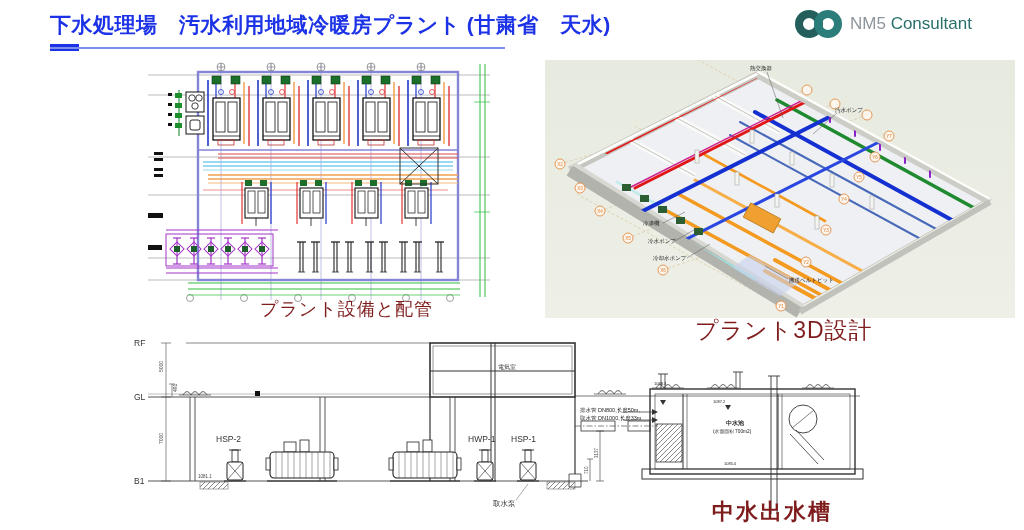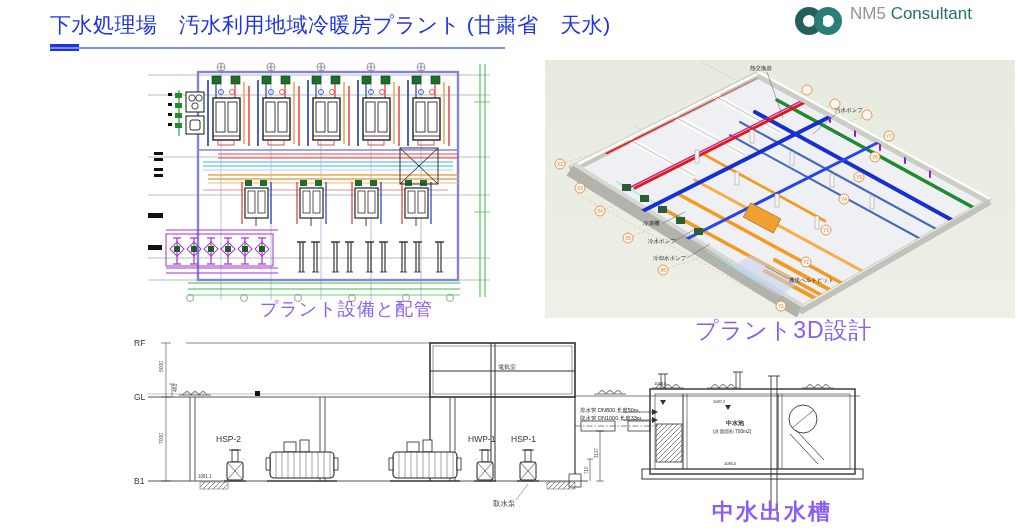--- a/index.html
+++ b/index.html
@@ -3,33 +3,33 @@
 <meta charset="utf-8">
 <style>
   html,body{margin:0;padding:0;}
   body{
     width:1024px;height:530px;position:relative;background:#ffffff;overflow:hidden;
     font-family:"Liberation Sans","DejaVu Sans",sans-serif;
   }
   
   .title{
     position:absolute;left:50px;top:11px;width:720px;
-    font-size:21px;font-weight:400;color:#1c32e6;letter-spacing:0.5px;white-space:nowrap;
+    font-size:21px;font-weight:700;color:#1c32e6;letter-spacing:0.5px;white-space:nowrap;
   }
   .title-bar-thick{position:absolute;left:50px;top:44px;width:29px;height:7px;background:#1c32e6;}
   .title-bar-thin{position:absolute;left:50px;top:47px;width:455px;height:1.5px;background:#7b90ec;}
-  .logo{position:absolute;right:0;top:4px;width:232px;height:40px;display:flex;align-items:flex-start;overflow:hidden;}
+  .logo{position:absolute;right:0;top:4px;width:232px;height:40px;display:flex;align-items:center;overflow:hidden;}
   .logo-text{font-size:17px;white-space:nowrap;margin-left:6px;}
   .logo-gray{color:#8d959c;}
   .logo-teal{color:#27706b;}
   
   .plan2d-wrap{position:absolute;left:148px;top:62px;width:342px;height:240px;}
   .render3d-wrap{position:absolute;left:545px;top:60px;width:470px;height:258px;background:linear-gradient(#e7eadf,#eef0e7);}
   .section-wrap{position:absolute;left:128px;top:324px;width:742px;height:198px;}
-  .caption{position:absolute;color:#8b5cf6;white-space:nowrap;}
+  .caption{position:absolute;color:#7f1d1d;white-space:nowrap;}
   .cap-plan{left:260px;top:297px;font-size:18px;letter-spacing:1px;}
   .cap-3d{left:695px;top:315px;font-size:23px;letter-spacing:1px;}
   .cap-tank{left:712px;top:497px;font-size:22px;font-weight:600;letter-spacing:2px;}
   svg{display:block;}
   text{font-family:"Liberation Sans","DejaVu Sans",sans-serif;}
 </style>
 </head>
 <body>
 
 <div class="title">下水処理場　汚水利用地域冷暖房プラント (甘粛省　天水)</div>

